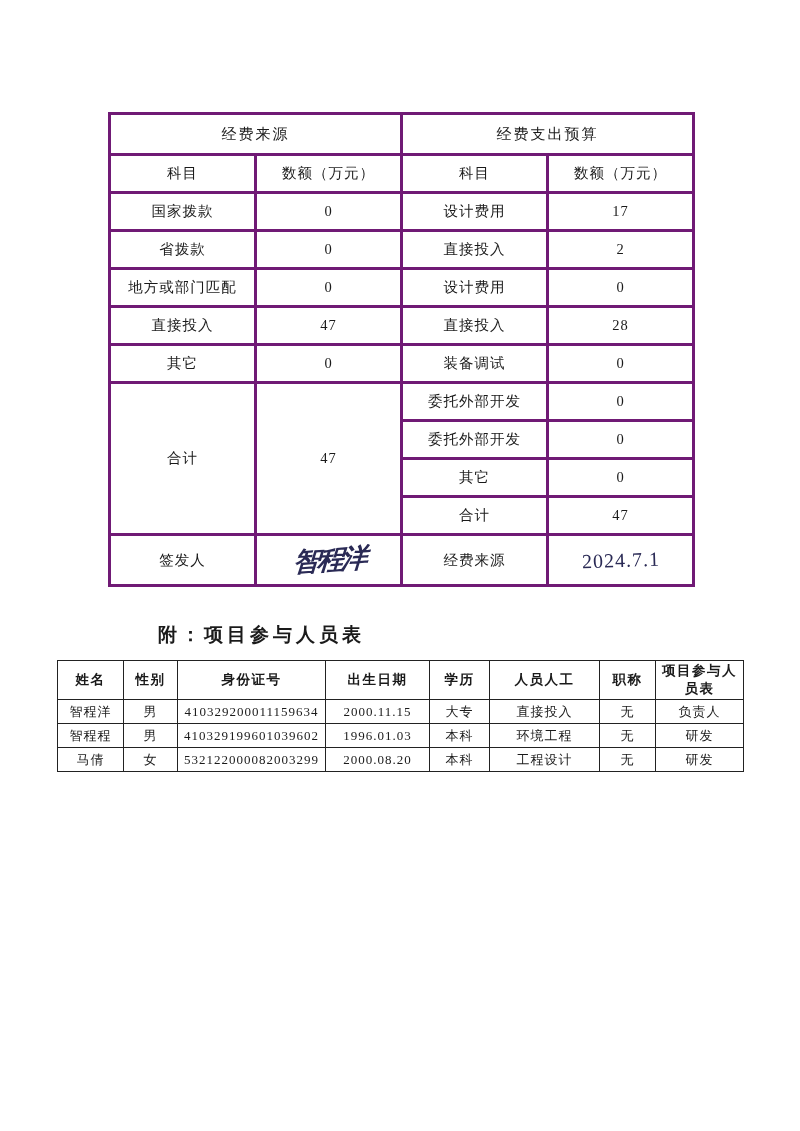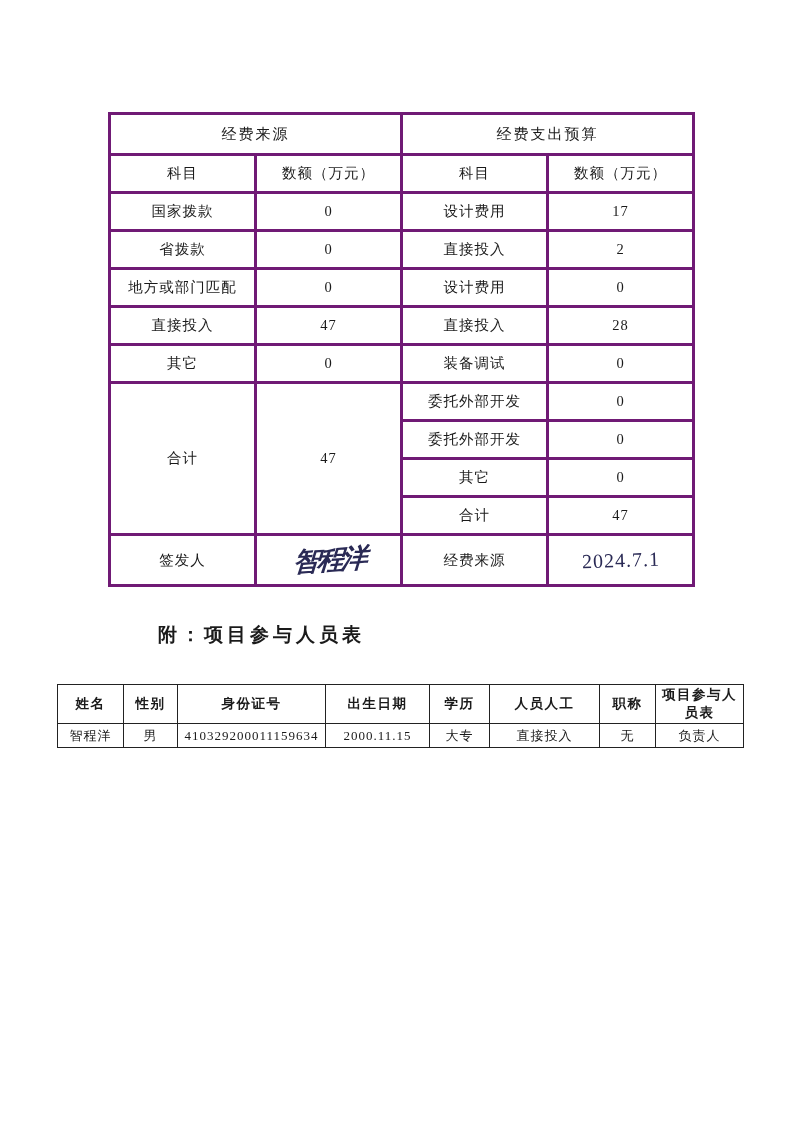--- a/index.html
+++ b/index.html
@@ -79,21 +79,21 @@
     font-size: 19px;
     font-weight: bold;
     letter-spacing: 4px;
     margin-left: 48px;
   }
 
   
   .people-wrap {
     position: absolute;
     left: 57px;
-    top: 684px;
+    top: 660px;
     width: 686px;
   }
   table.people {
     border-collapse: collapse;
     width: 100%;
     table-layout: fixed;
   }
   table.people th,
   table.people td {
     border: 1px solid #222;
@@ -243,15 +243,35 @@
       <tr>
         <td>智程洋</td>
         <td>男</td>
         <td class="num">410329200011159634</td>
         <td class="num">2000.11.15</td>
         <td>大专</td>
         <td>直接投入</td>
         <td>无</td>
         <td>负责人</td>
       </tr>
+      <tr>
+        <td>智程程</td>
+        <td>男</td>
+        <td class="num">410329199601039602</td>
+        <td class="num">1996.01.03</td>
+        <td>本科</td>
+        <td>环境工程</td>
+        <td>无</td>
+        <td>研发</td>
+      </tr>
+      <tr>
+        <td>马倩</td>
+        <td>女</td>
+        <td class="num">532122000082003299</td>
+        <td class="num">2000.08.20</td>
+        <td>本科</td>
+        <td>工程设计</td>
+        <td>无</td>
+        <td>研发</td>
+      </tr>
     </tbody>
   </table>
 </div>
 
 </body></html>

